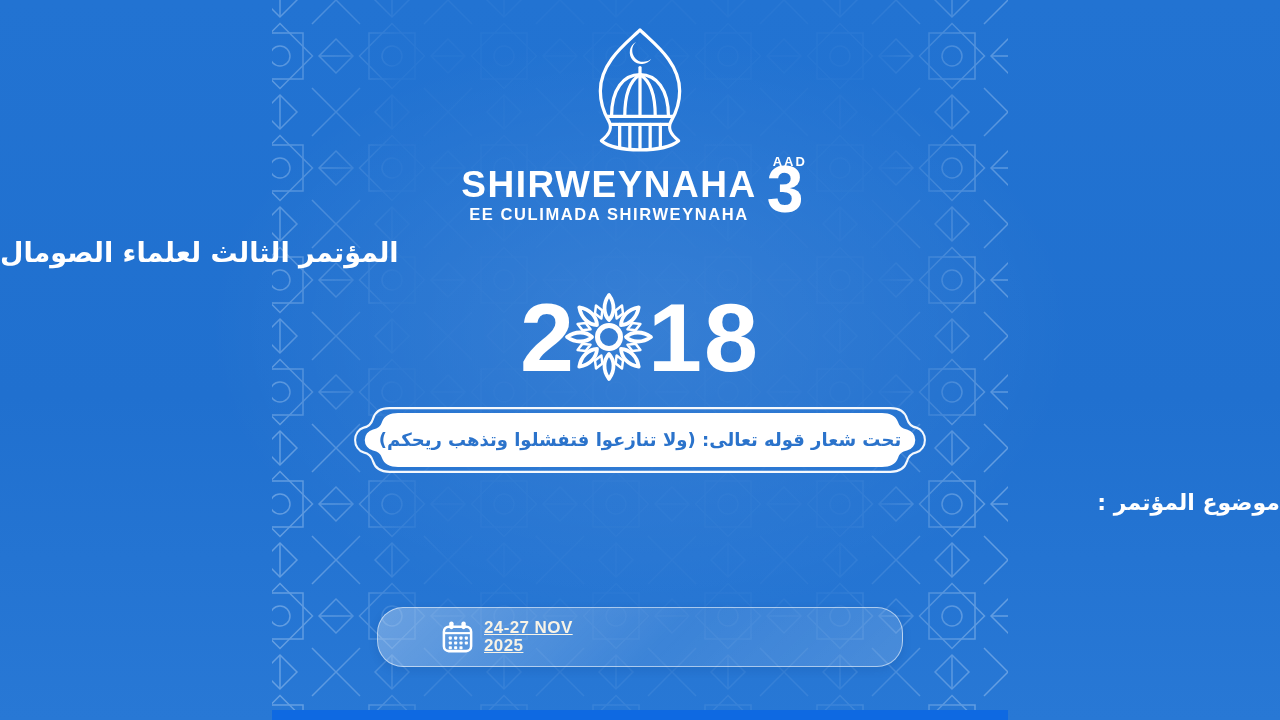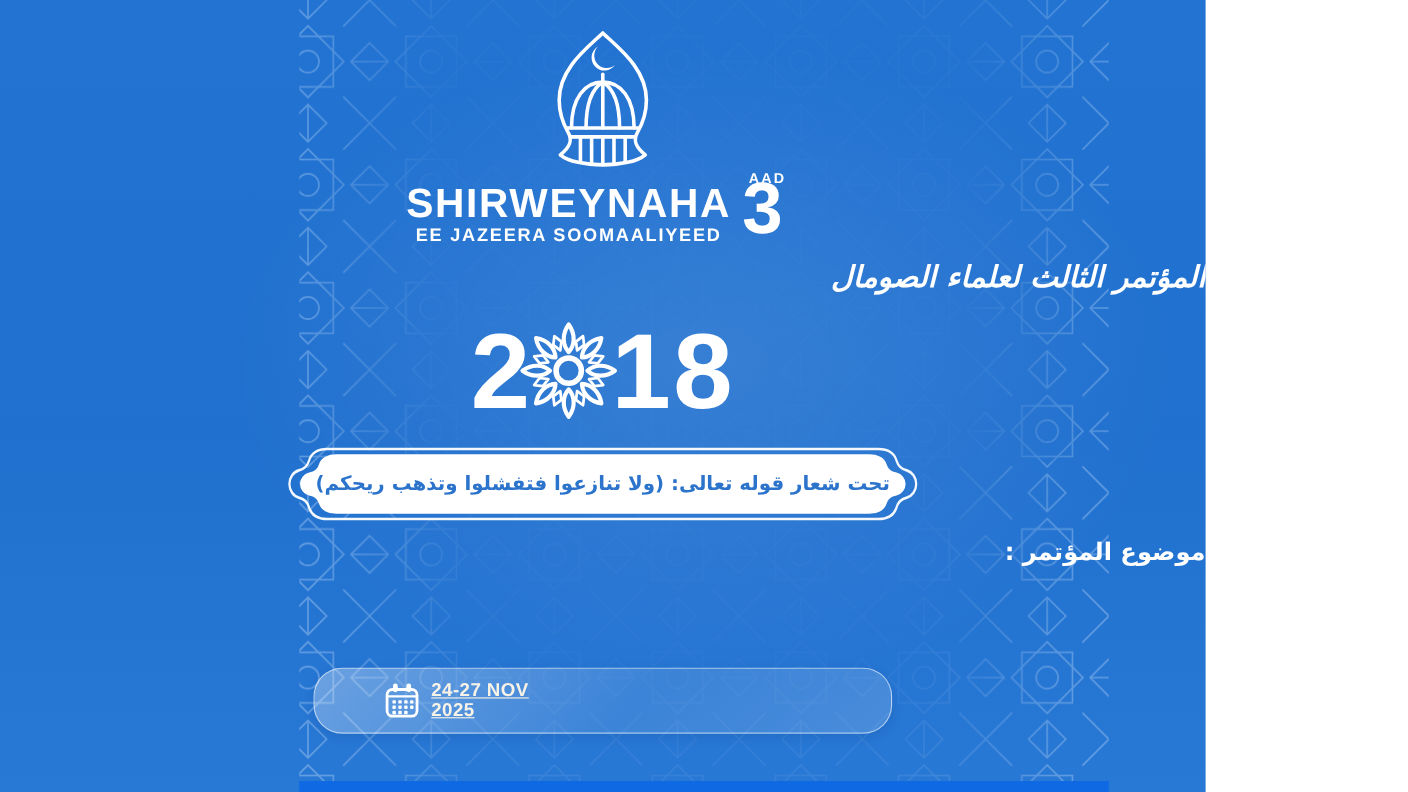--- a/index.html
+++ b/index.html
@@ -1,34 +1,34 @@
 <!DOCTYPE html>
 <html><head>
 <meta charset="utf-8">
 <style>
   html,body{margin:0;padding:0;}
   body{width:1280px;height:720px;overflow:hidden;font-family:"Liberation Sans",sans-serif;}
-  .poster{position:relative;width:1096px;height:720px;overflow:hidden;
+  .poster{position:relative;width:1280px;height:720px;overflow:hidden;
     background:linear-gradient(180deg,#2273d2 0%,#2070cf 55%,#2878d5 100%);}
   .glow{position:absolute;inset:0;
     background:radial-gradient(ellipse 620px 420px at 640px 330px,rgba(255,255,255,0.10),rgba(255,255,255,0) 70%);}
   .bg-svg{position:absolute;left:0;top:0;}
   .content{position:absolute;inset:0;color:#ffffff;}
 
   .logo-wrap{position:absolute;left:50%;top:26px;transform:translateX(-50%);}
 
   .title-block{position:absolute;left:0;right:0;top:166px;display:flex;justify-content:center;align-items:flex-start;gap:10px;}
   .title-col{display:flex;flex-direction:column;align-items:center;}
   .title-main{font-size:37px;font-weight:bold;letter-spacing:1.5px;line-height:1.0;}
   .title-sub{font-size:16.5px;font-weight:bold;letter-spacing:1.6px;margin-top:3px;line-height:1.0;}
   .title-num-wrap{position:relative;width:52px;height:70px;margin-top:-12px;}
   .title-suffix{position:absolute;top:0;left:6px;font-size:13px;font-weight:bold;letter-spacing:2px;}
   .title-number{position:absolute;top:2px;left:0;font-size:66px;font-weight:bold;line-height:1.0;}
-  .title-arabic{position:absolute;left:0;right:0;top:237px;text-align:right;
-    font-family:"DejaVu Sans",sans-serif;font-size:27px;font-weight:bold;direction:rtl;font-style:italic;}
+  .title-arabic{position:absolute;left:0;right:0;top:237px;text-align:left;
+    font-family:"DejaVu Sans",sans-serif;font-size:27px;font-weight:bold;direction:rtl;}
 
   .year-row{position:absolute;left:0;right:0;top:288px;display:flex;justify-content:center;align-items:center;}
   .year-digit{font-size:97px;font-weight:bold;letter-spacing:2px;line-height:1.0;}
   .year-flower{margin:0 -8px 0 -14px;position:relative;top:2px;}
 
   .banner-wrap{position:absolute;left:50%;top:406px;transform:translateX(-50%);width:584px;height:68px;}
   .banner-text{position:absolute;inset:0;display:flex;align-items:center;justify-content:center;
     font-family:"DejaVu Sans",sans-serif;font-size:18px;font-weight:bold;color:#2b73cb;
     direction:rtl;white-space:nowrap;padding-bottom:2px;}
 
@@ -116,21 +116,21 @@
           <path d="M60 47 L60 88"></path>
           <path d="M27 88 L93 88 M29 96 L91 96 M27 88 L27 96 M93 88 L93 96"></path>
           <path d="M40 96 L40 122 M50 96 L50 124 M60 96 L60 125 M70 96 L70 124 M80 96 L80 122"></path>
         </g>
       </svg>
     </div>
 
     <div class="title-block">
       <div class="title-col">
         <div class="title-main">SHIRWEYNAHA</div>
-        <div class="title-sub">EE JAZEERA SOOMAALIYEED</div>
+        <div class="title-sub">EE CULIMADA SHIRWEYNAHA</div>
       </div>
       <div class="title-num-wrap">
         <span class="title-suffix">AAD</span>
         <span class="title-number">3</span>
       </div>
     </div>
 
     <div class="title-arabic" dir="rtl">المؤتمر الثالث لعلماء الصومال</div>
 
     <div class="year-row">

